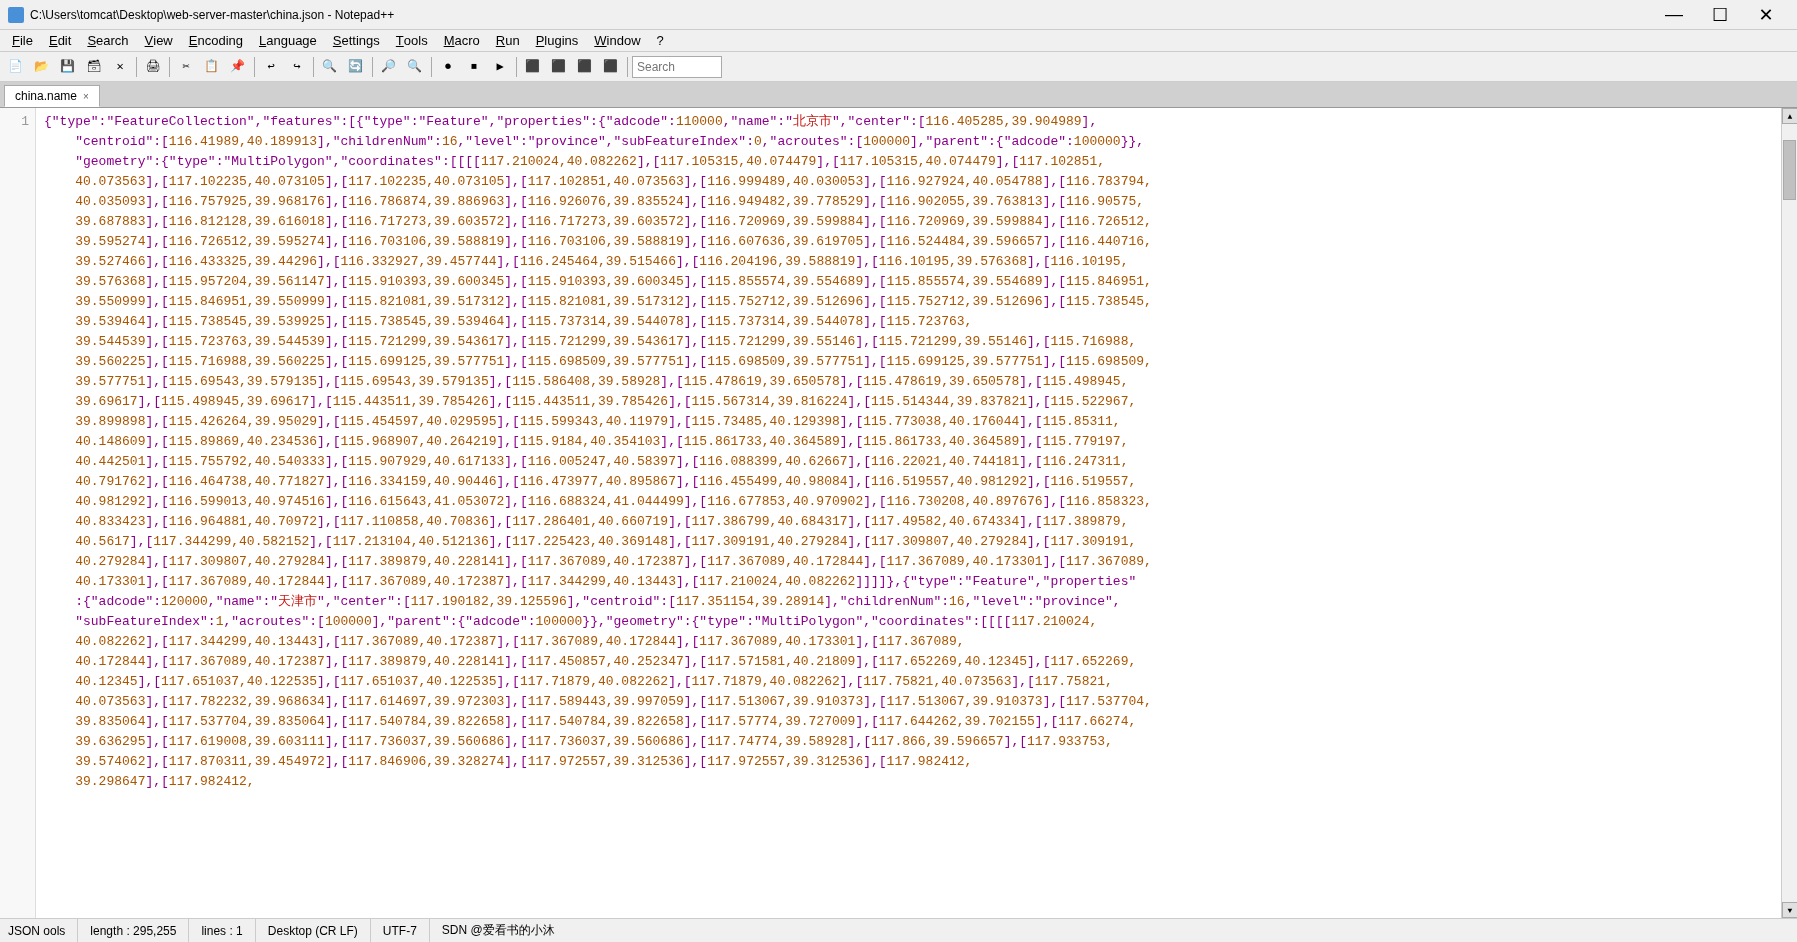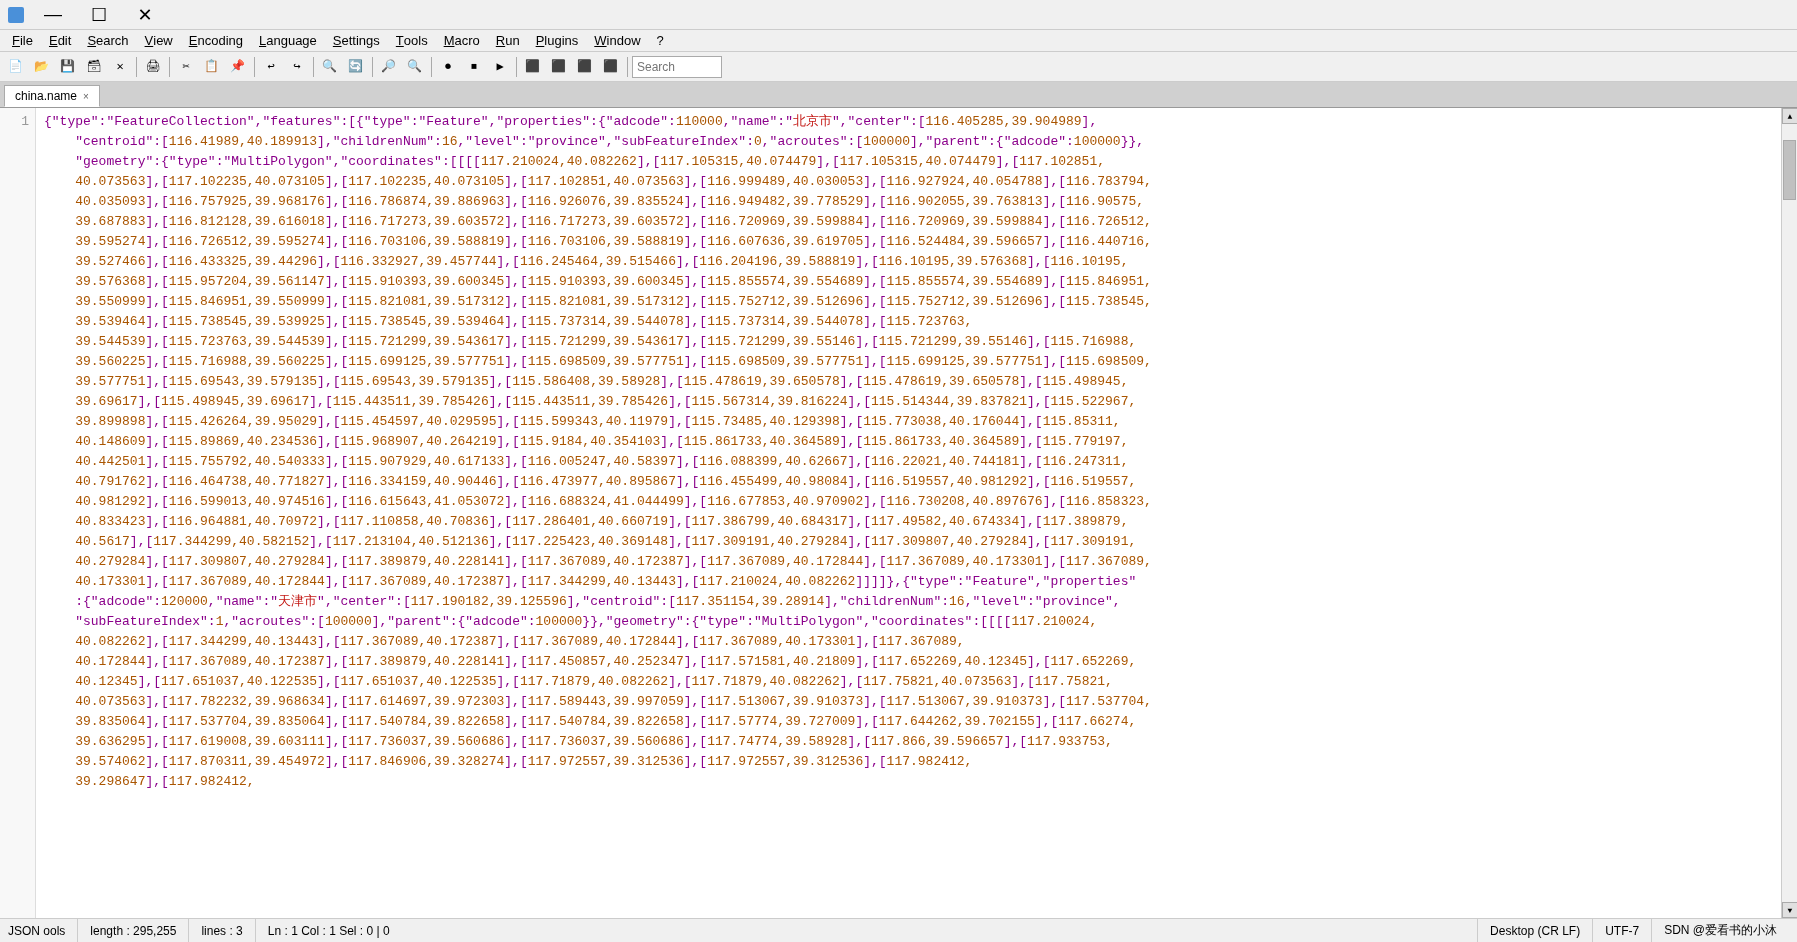--- a/index.html
+++ b/index.html
@@ -152,20 +152,21 @@
       display: flex; align-items: center;
       white-space: nowrap;
     }
     .status-section:first-child { padding-left: 0; }
   </style>
 </head>
 <body>
 
 <div class="title-bar">
   <span class="title-bar-icon"></span>
+  <span class="title-bar-text">C:\Users\tomcat\Desktop\web-server-master\china.json - Notepad++</span>
   <div class="title-bar-buttons">
     <button class="title-bar-btn">—</button>
     <button class="title-bar-btn">☐</button>
     <button class="title-bar-btn close">✕</button>
   </div>
 </div>
 
 <div class="menu-bar">
   <div class="menu-item"><span class="underline">F</span>ile</div>
   <div class="menu-item"><span class="underline">E</span>dit</div>
@@ -274,24 +275,21 @@
 </div>
 
 <div class="status-bar">
   <div class="status-section">
     <span>JSON ools</span>
   </div>
   <div class="status-section">
     <span>length : 295,255</span>
   </div>
   <div class="status-section">
-    <span>lines : 3</span>
-  </div>
-  <div class="status-section" style="flex:1;">
-    <span>Ln : 1   Col : 1   Sel : 0 | 0</span>
+    <span>lines : 1</span>
   </div>
   <div class="status-section">
     <span>Desktop (CR LF)</span>
   </div>
   <div class="status-section">
     <span>UTF-7</span>
   </div>
   <div class="status-section" style="border-right:none;">
     <span>SDN @爱看书的小沐</span>
   </div>

